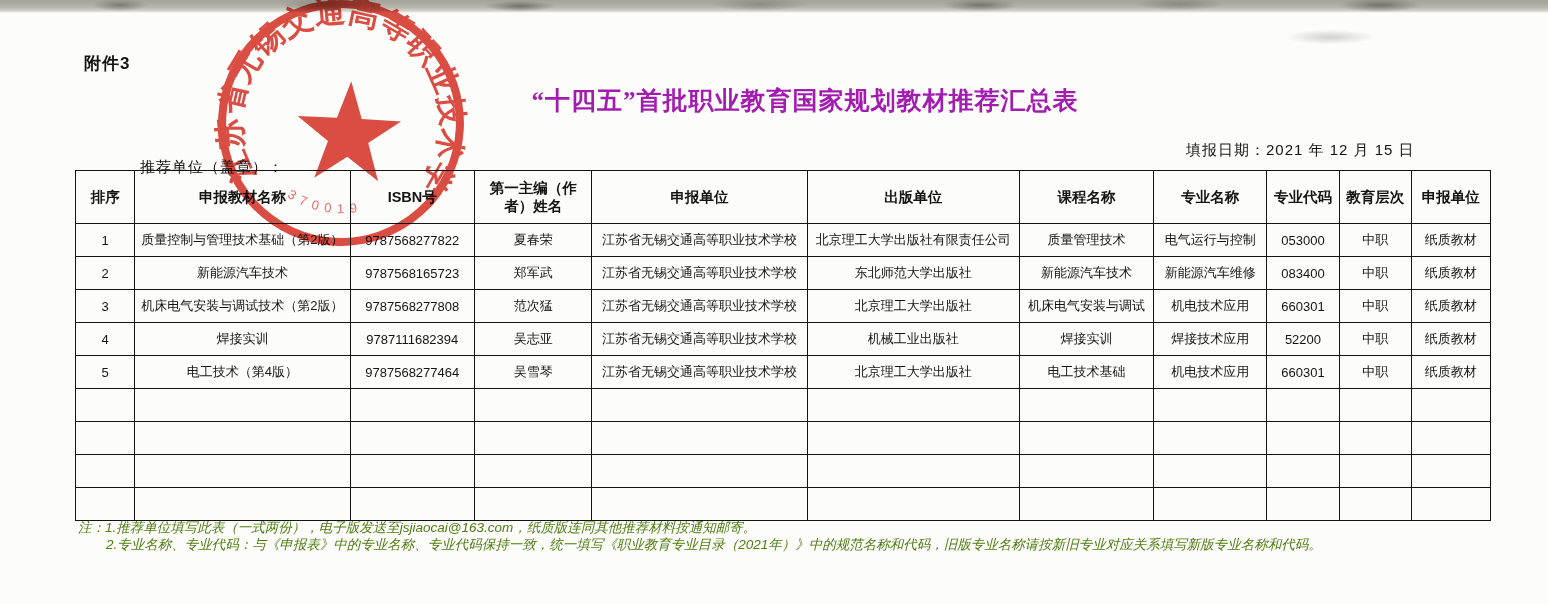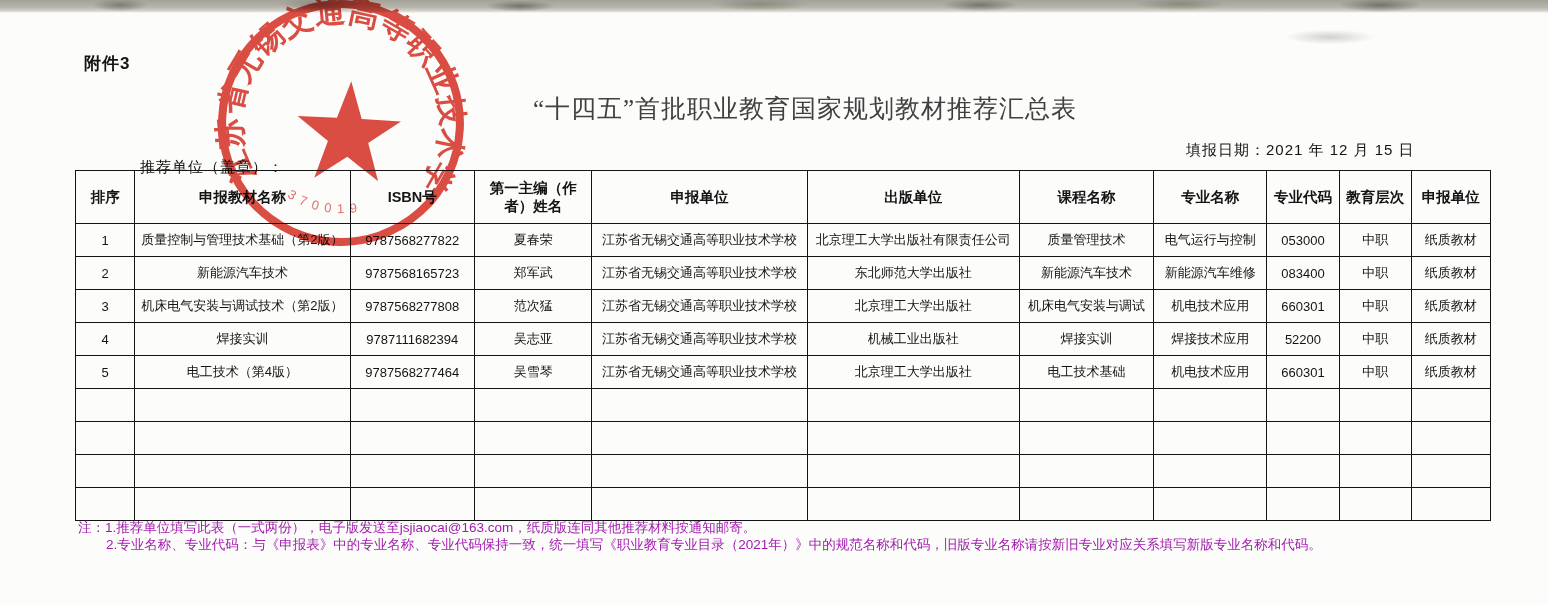--- a/index.html
+++ b/index.html
@@ -23,44 +23,44 @@
       radial-gradient(60px 10px at 1380px 5px,#75746b 0%,transparent 70%),
       linear-gradient(180deg,#a3a198 0%,#b7b5ab 55%,#d6d4cb 85%,#fbfbfa 100%);
   }
   .smudge{
     position:absolute;top:24px;left:1270px;width:120px;height:26px;
     background:radial-gradient(60px 10px at 50% 50%,rgba(130,128,118,.35) 0%,transparent 75%);
   }
   
   .attachment{position:absolute;left:84px;top:52px;font-size:17px;font-weight:700;letter-spacing:1px;}
   .doc-title{
-    position:absolute;left:805px;top:92px;transform:translateX(-50%);
+    position:absolute;left:805px;top:84px;transform:translateX(-50%);
     white-space:nowrap;font-family:"Liberation Serif","DejaVu Serif",serif;
-    font-size:25px;font-weight:400;letter-spacing:1px;color:#404040;
+    font-size:25px;font-weight:700;letter-spacing:1px;color:#a21caf;
   }
   .stamp-line{position:absolute;left:140px;top:158px;font-size:15px;font-weight:400;letter-spacing:1px;}
   .date-line{position:absolute;left:1186px;top:141px;font-size:15px;font-weight:400;letter-spacing:1px;}
   
   table.summary{
     position:absolute;left:75px;top:170px;width:1416px;
     border-collapse:collapse;table-layout:fixed;
     background:transparent;
   }
   table.summary th,table.summary td{
     border:1.6px solid #141414;
     padding:1px 3px;text-align:center;vertical-align:middle;
     overflow:hidden;white-space:nowrap;
   }
   table.summary thead th{height:50px;font-size:14.5px;font-weight:700;white-space:normal;line-height:1.25;}
   table.summary tbody td{height:30px;font-size:13px;}
   col.c1{width:4.2%} col.c2{width:15.2%} col.c3{width:8.8%} col.c4{width:8.3%}
   col.c5{width:15.2%} col.c6{width:15.0%} col.c7{width:9.5%} col.c8{width:8.0%}
   col.c9{width:5.1%} col.c10{width:5.1%} col.c11{width:5.6%}
   
-  .notes{position:absolute;left:78px;top:519px;width:1462px;font-size:13.5px;line-height:17px;color:#a21caf;}
+  .notes{position:absolute;left:78px;top:519px;width:1462px;font-size:13.5px;line-height:17px;color:#4d7c0f;font-style:italic;}
   .notes .cont{padding-left:28px;}
   
   .seal{
     position:absolute;left:210px;top:-8px;width:262px;height:262px;
     opacity:.88;pointer-events:none;
     transform:rotate(3deg);
     mix-blend-mode:multiply;
   }
 </style>
 </head>

